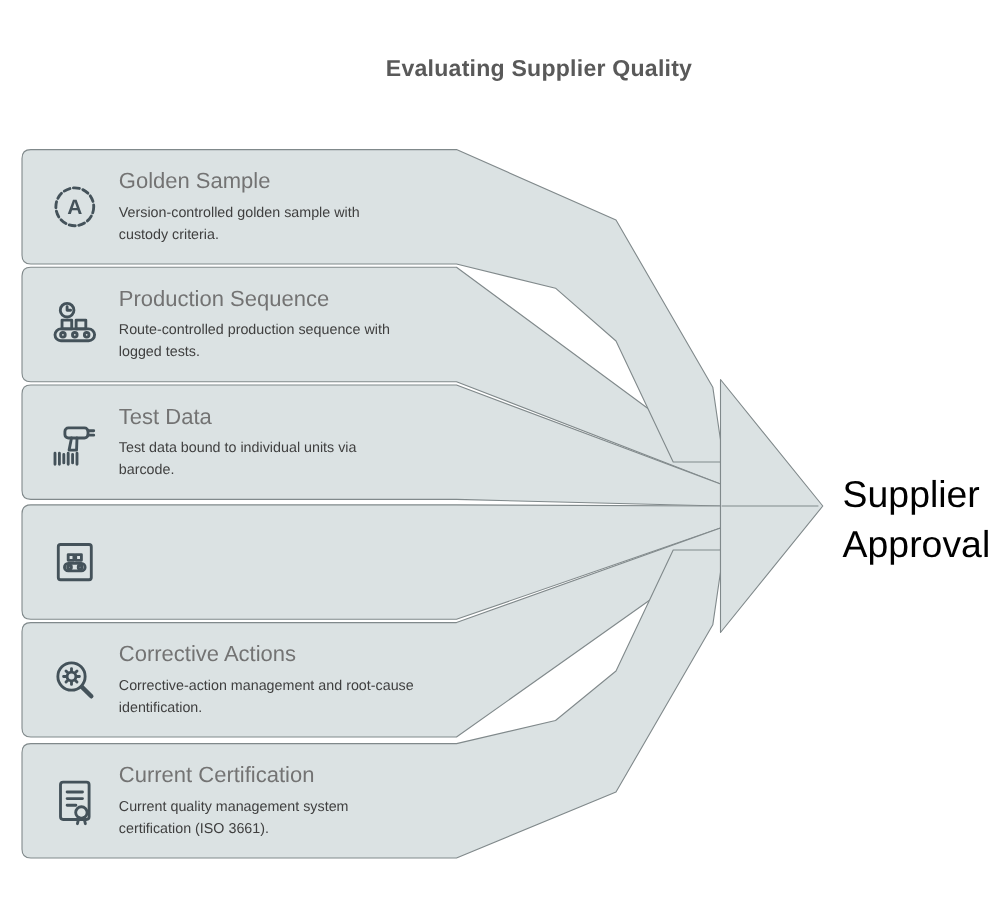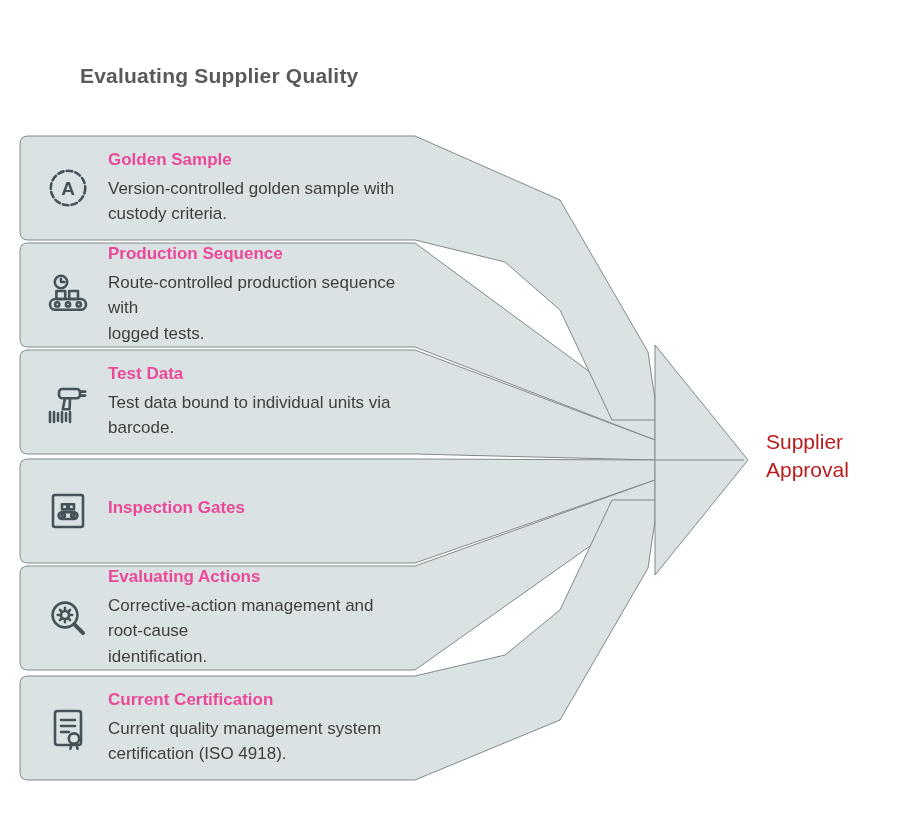--- a/index.html
+++ b/index.html
@@ -1,28 +1,28 @@
 <!DOCTYPE html>
 <html><head>
 <meta charset="utf-8">
 <style>
   html,body{margin:0;padding:0;background:#ffffff;}
   .canvas{position:relative;width:916px;height:834px;background:#ffffff;overflow:hidden;
           font-family:"Liberation Sans",sans-serif;}
   .shapes{position:absolute;left:0;top:0;}
-  .title{position:absolute;top:48px;left:64px;right:0;margin:16px;
+  .title{position:absolute;top:48px;left:64px;right:0;margin:3px;text-align:center;
          font-size:21px;font-weight:700;color:#595959;letter-spacing:.2px;}
   .item{position:absolute;left:0;width:412px;height:104px;display:flex;align-items:center;
         gap:16px;padding-left:44px;box-sizing:border-box;}
   .item .ic{width:48px;height:48px;flex:0 0 48px;}
   .item .txt{width:300px;}
-  .item .h{font-size:17px;font-weight:700;color:#ec4899;margin:0 0 6px 0;}
-  .item .d{font-size:17px;color:#3f3f3f;line-height:1.5;white-space:pre-line;}
-  .result{position:absolute;left:766px;top:428px;width:150px;font-size:21px;line-height:1.32;
-          color:#b91c1c;}
+  .item .h{font-size:20px;font-weight:400;color:#737373;margin:0 0 6px 0;}
+  .item .d{font-size:13px;color:#3f3f3f;line-height:1.5;white-space:pre-line;}
+  .result{position:absolute;left:766px;top:428px;width:150px;font-size:34px;line-height:1.32;
+          color:#000000;}
 </style>
 </head>
 <body>
 
 <div class="canvas">
 
   <svg class="shapes" width="916" height="834" viewBox="0 0 916 834">
     <g fill="#dbe2e3" stroke="#80898b" stroke-width="1" stroke-linejoin="round">
       <path d="M28 243 L415 243 L655 420 L655 440 L415 347 L28 347 Q20 347 20 339 L20 251 Q20 243 28 243 Z"></path>
       <path d="M28 350 L415 350 L655 440 L655 460 L415 454 L28 454 Q20 454 20 446 L20 358 Q20 350 28 350 Z"></path>
@@ -84,47 +84,46 @@
   <div class="item" style="top:459px">
     <svg class="ic" viewBox="0 0 24 24" fill="none" stroke="#44525a" stroke-width="1.3" stroke-linecap="round" stroke-linejoin="round">
       <rect x="4.5" y="4" width="15" height="16" rx="1"></rect>
       <rect x="9" y="8.6" width="2.6" height="2.6"></rect>
       <rect x="12.4" y="8.6" width="2.6" height="2.6"></rect>
       <rect x="7.3" y="12.6" width="9.4" height="3.4" rx="1.7"></rect>
       <circle cx="9.6" cy="14.3" r="0.85"></circle>
         <circle cx="14.4" cy="14.3" r="0.85"></circle>
     </svg>
     <div class="txt">
-      <div class="h">Inspection Gates</div>
     </div>
   </div>
 
   <div class="item" style="top:566px">
     <svg class="ic" viewBox="0 0 24 24" fill="none" stroke="#44525a" stroke-width="1.3" stroke-linecap="round" stroke-linejoin="round">
       <circle cx="10.5" cy="10.5" r="6.2"></circle>
       <path d="M15.2 15.2 L19.5 19.5" stroke-width="2"></path>
       <circle cx="10.5" cy="10.5" r="2"></circle>
       <path d="M10.5 6.9 v1.3 M10.5 12.8 v1.3 M6.9 10.5 h1.3 M12.8 10.5 h1.3 M8 8 l.95.95 M12.05 12.05 l.95.95 M13 8 l-.95.95 M8.95 12.05 l-.95.95"></path>
     </svg>
     <div class="txt">
-      <div class="h">Evaluating Actions</div>
+      <div class="h">Corrective Actions</div>
       <div class="d">Corrective-action management and root-cause
 identification.</div>
     </div>
   </div>
 
   <div class="item" style="top:676px">
     <svg class="ic" viewBox="0 0 24 24" fill="none" stroke="#44525a" stroke-width="1.3" stroke-linecap="round" stroke-linejoin="round">
       <rect x="5.5" y="3.5" width="13" height="17" rx="1.2"></rect>
       <path d="M8.5 8 h7 M8.5 11 h7 M8.5 14 h4"></path>
       <circle cx="15" cy="17.3" r="2.6" fill="#dbe2e3"></circle>
       <path d="M13.9 19.6 L13.2 22.4 M16.1 19.6 L16.8 22.4"></path>
     </svg>
     <div class="txt">
       <div class="h">Current Certification</div>
       <div class="d">Current quality management system
-certification (ISO 4918).</div>
+certification (ISO 3661).</div>
     </div>
   </div>
 
   <div class="result">Supplier Approval</div>
 
 </div>
 
 </body></html>

